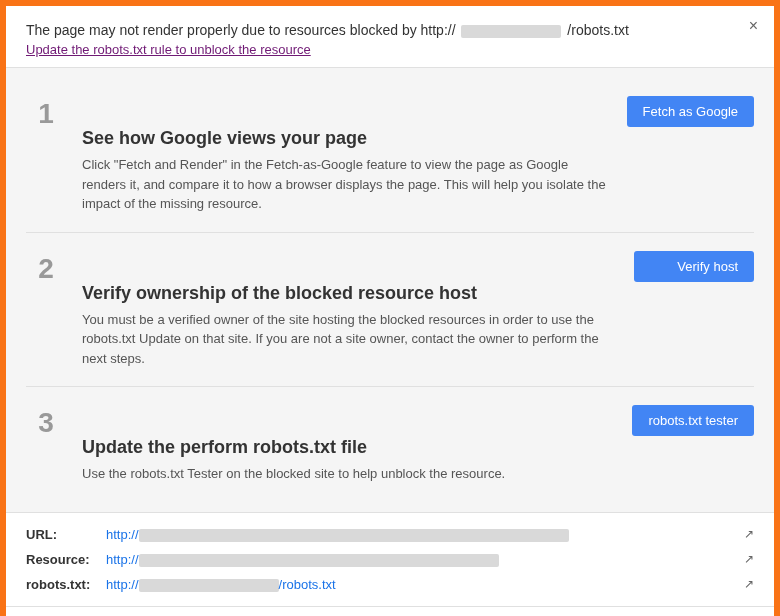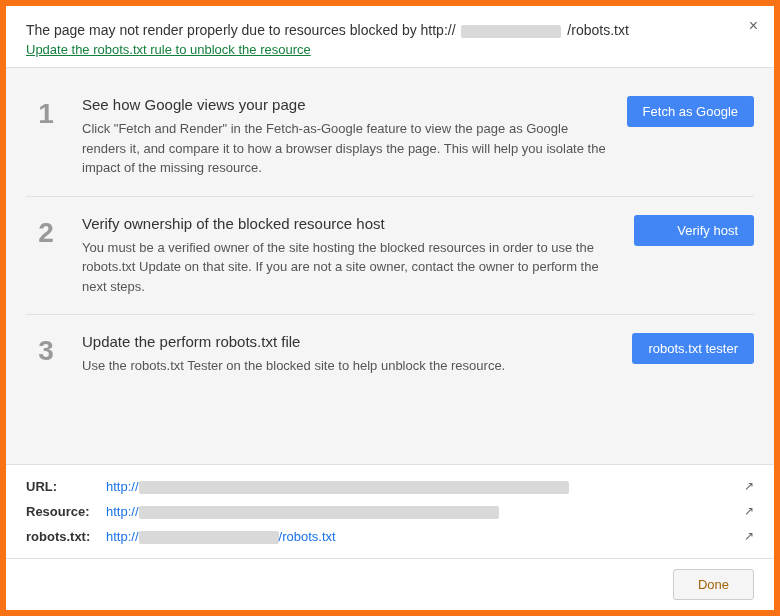--- a/index.html
+++ b/index.html
@@ -33,21 +33,21 @@
 
     .header-title {
       font-size: 14px;
       color: #333;
       font-weight: normal;
       margin-bottom: 4px;
     }
 
     .header-subtitle {
       font-size: 13px;
-      color: #15803d;
+      color: #701a75;
       text-decoration: underline;
       cursor: pointer;
     }
 
     .close-btn {
       position: absolute;
       top: 12px;
       right: 16px;
       font-size: 16px;
       color: #666;
@@ -84,24 +84,25 @@
       margin-right: 16px;
       line-height: 1;
       padding-top: 4px;
     }
 
     .step-content {
       flex: 1;
     }
 
     .step-title {
-      font-size: 15px;
-      color: #333;
-      font-weight: normal;
+      font-size: 18px;
+      color: #333;
+      font-weight: bold;
       margin-bottom: 6px;
+      margin-top: 32px;
     }
 
     .step-desc {
       font-size: 13px;
       color: #555;
       line-height: 1.5;
     }
 
     .step-action {
       margin-left: 20px;

